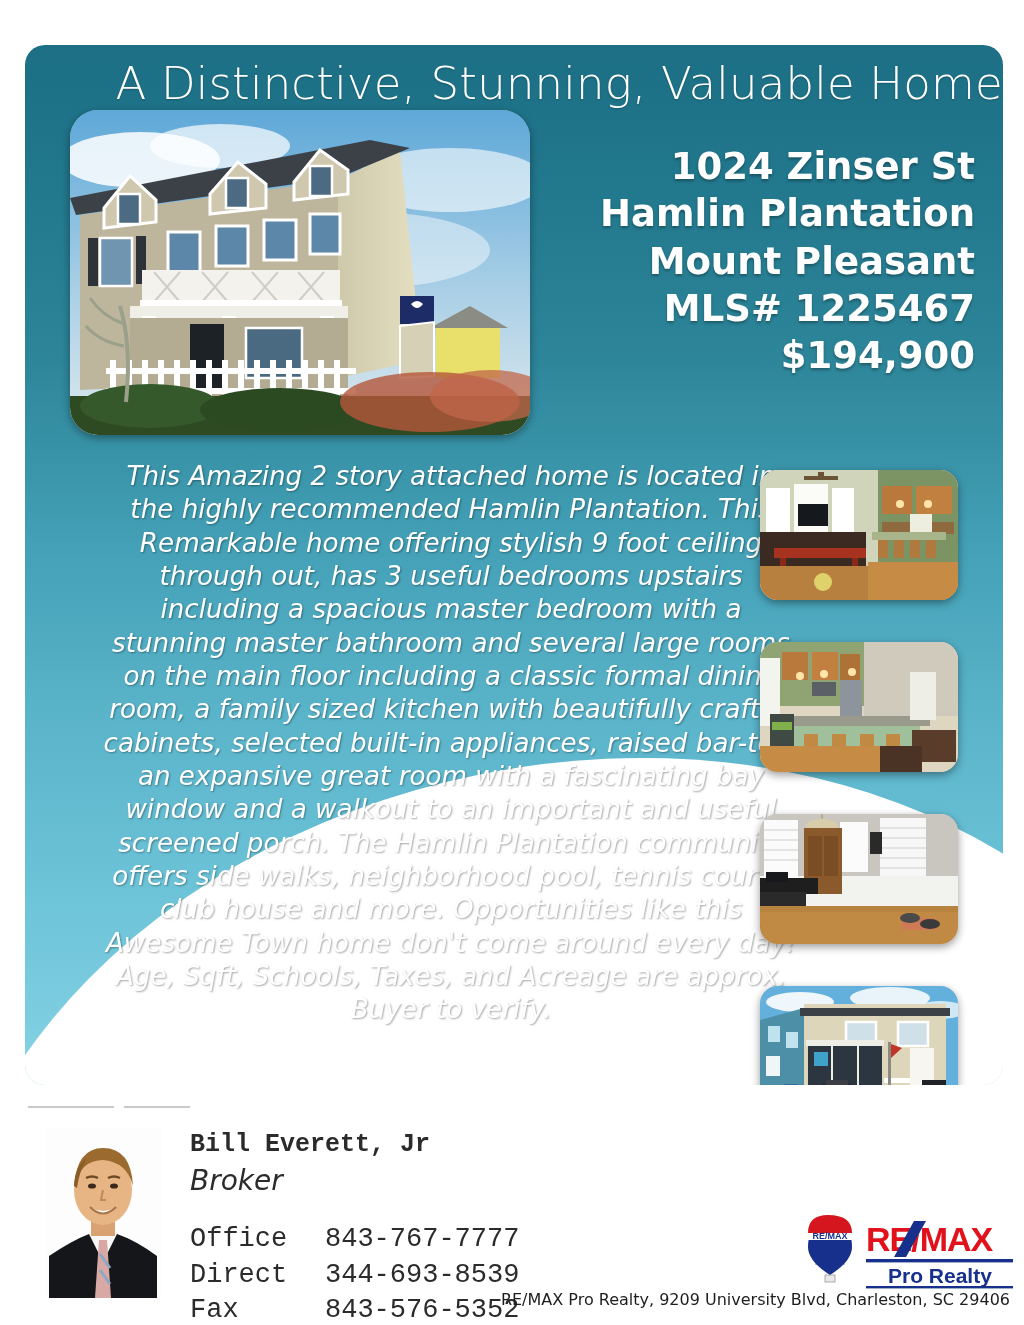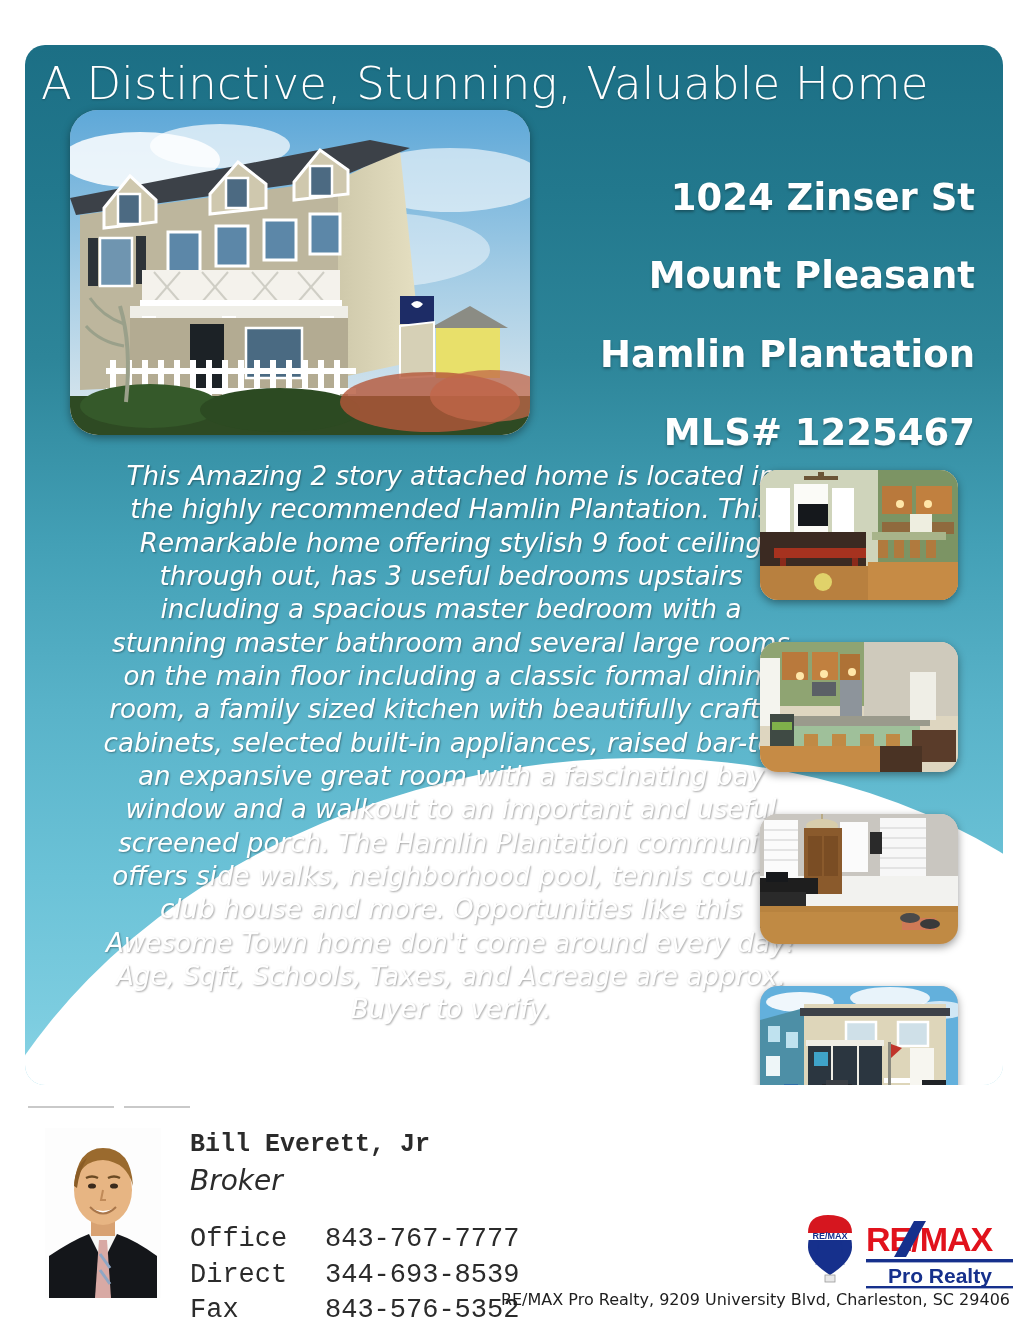--- a/index.html
+++ b/index.html
@@ -50,21 +50,21 @@
     width:1150px; height:590px;
     background:transparent;
     border-top:2px solid rgba(255,255,255,0.55);
     border-radius:62% 58% 0 0 / 100% 92% 0 0;
     transform:rotate(-3deg);
   }
 
   
   #headline{
     position:absolute; left:0; top:12px; width:978px;
-    text-align:left;
+    text-align:right;
     color:#ffffff;
     font-size:45px;
     font-weight:300;
     letter-spacing:0.2px;
     font-family:"DejaVu Sans", sans-serif;
     text-shadow:0 1px 2px rgba(0,0,0,.25);
     white-space:nowrap;
     z-index:6;
     padding-left:16px;
   }
@@ -86,21 +86,21 @@
     width:420px;
     text-align:right;
     color:#ffffff;
     font-family:"DejaVu Sans", sans-serif;
     font-weight:bold;
     font-size:37px;
     line-height:1.28;
     text-shadow:0 2px 3px rgba(0,0,0,.32);
     z-index:6;
   }
-  #property-details div{ white-space:nowrap;margin-top:31px; }
+  #property-details div{ white-space:nowrap; }
 
   
   #description{
     position:absolute; left:28px; top:415px;
     width:700px;
     text-align:center;
     color:#ffffff;
     font-style:italic;
     font-size:26.2px;
     line-height:1.272;
@@ -298,23 +298,24 @@
       <ellipse cx="360" cy="292" rx="90" ry="30" fill="#b4563a" opacity=".8"></ellipse>
       <ellipse cx="420" cy="286" rx="60" ry="26" fill="#c2674a" opacity=".75"></ellipse>
 
       <path d="M50 196 q12 40 6 96" stroke="#9aa08a" stroke-width="4" fill="none"></path>
       <path d="M54 214 q-22 -8 -34 -26 M54 236 q-24 -4 -38 -20" stroke="#9aa08a" stroke-width="3" fill="none"></path>
     </svg>
   </div>
 
   <div id="property-details">
     <div>1024 Zinser St</div>
+    <div>Hamlin Plantation</div>
     <div>Mount Pleasant</div>
-    <div>Hamlin Plantation</div>
     <div>MLS# 1225467</div>
+    <div>$194,900</div>
   </div>
 
   <div id="description">This Amazing 2 story attached home is located in the highly recommended Hamlin Plantation. This Remarkable home offering stylish 9 foot ceiling through out, has 3 useful bedrooms upstairs including a spacious master bedroom with a stunning master bathroom and several large rooms on the main floor including a classic formal dining room, a family sized kitchen with beautifully crafted cabinets, selected built-in appliances, raised bar-top, an expansive great room with a fascinating bay window and a walkout to an important and useful screened porch. The Hamlin Plantation community offers side walks, neighborhood pool, tennis courts, club house and more. Opportunities like this Awesome Town home don't come around every day! Age, Sqft, Schools, Taxes, and Acreage are approx. Buyer to verify.</div>
 
   <div class="thumb" id="thumb-1">
     <svg viewBox="0 0 198 130" width="198" height="130" preserveAspectRatio="none">
       <rect width="198" height="130" fill="#d8cfae"></rect>
       <rect x="0" y="0" width="118" height="92" fill="#cfd4bb"></rect>
       <rect x="118" y="0" width="80" height="92" fill="#7c9464"></rect>
 

